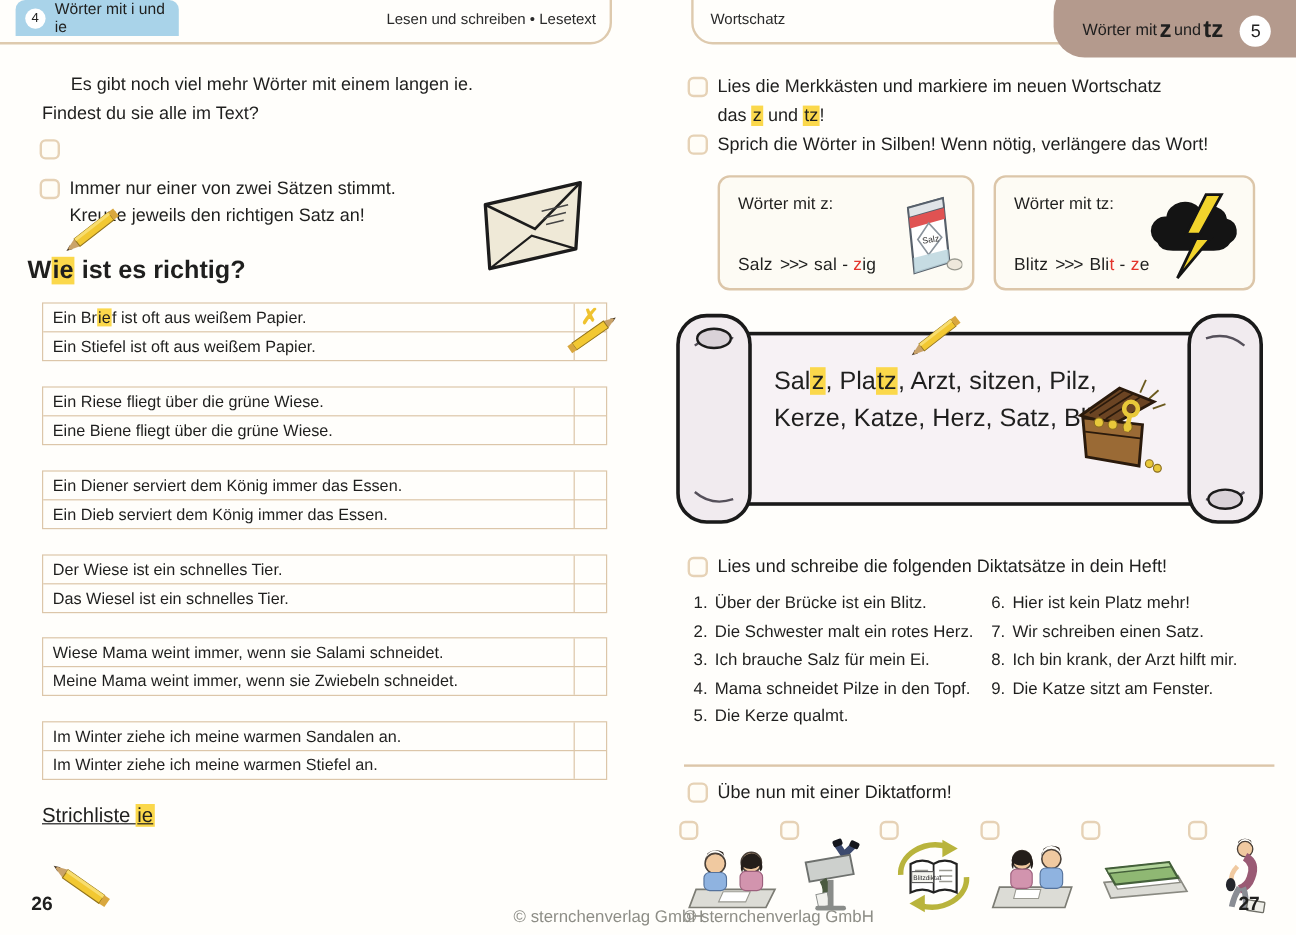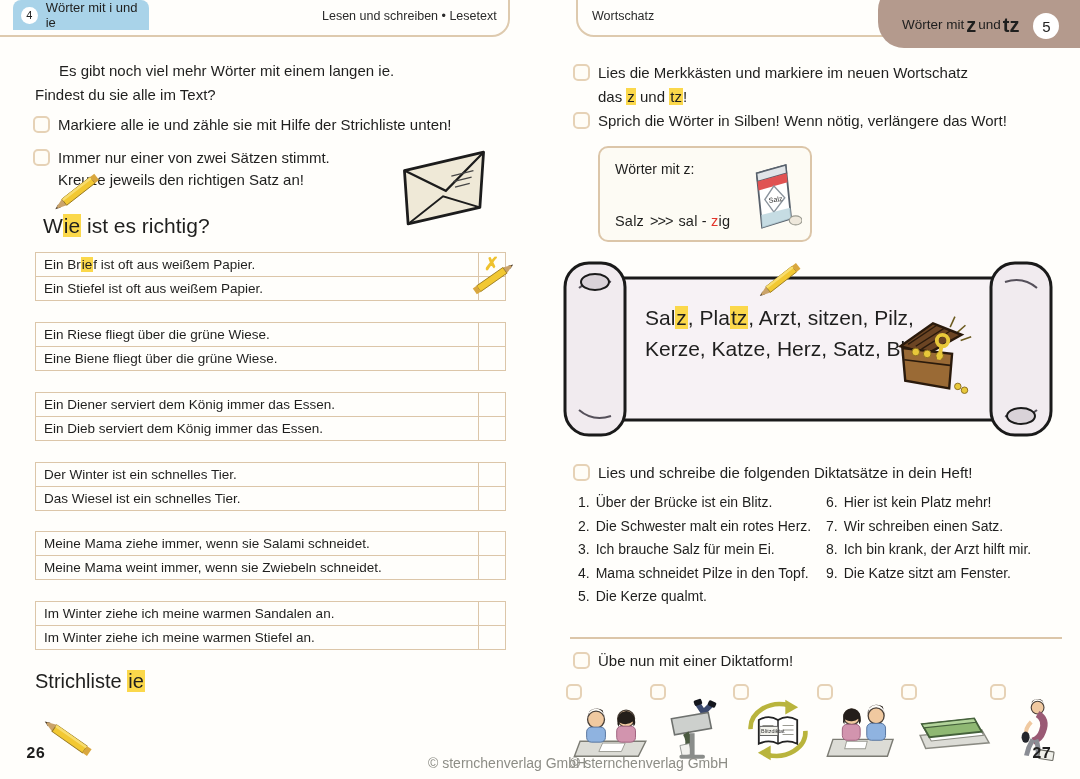--- a/index.html
+++ b/index.html
@@ -38,41 +38,41 @@
   .pcol{position:absolute;top:0;right:0;width:27px;height:100%;border-left:1.6px solid #dcc6a9;box-sizing:border-box;}
   .pcell{height:23px;position:relative;}
   .xmark{position:absolute;left:5px;top:1px;color:#efc22f;font-size:18px;font-weight:bold;line-height:20px;}
 
   .tallybox{position:absolute;left:35px;top:697px;width:471px;height:45px;border:2px solid #dcc6a9;border-radius:10px;box-sizing:border-box;background:#fffefb;}
   .tallybox .div{position:absolute;top:0;bottom:0;right:87px;border-left:1.6px solid #dcc6a9;}
   .anzahl{position:absolute;right:14px;top:5px;font-size:13px;color:#c3b297;}
   .tally{position:absolute;width:5px;height:33px;background:#f3cf3a;border:1px solid #cda52e;border-radius:2px;}
 
   .pencil{position:absolute;}
-  .heading{position:absolute;left:43px;top:214px;font-size:21px;font-weight:normal;}
+  .heading{position:absolute;left:23px;top:214px;font-size:21px;font-weight:bold;}
 
   
   .mk{position:absolute;top:146px;height:96px;border:2px solid #dcc6a9;border-radius:10px;background:#fdfbf4;box-sizing:border-box;padding:13px 0 16px 15px;}
   #mk1{left:598px;width:214px;}
   #mk2{left:828px;width:218px;}
   .mk .title{font-size:14px;}
   .mk .ex{margin-top:36px;font-size:14.5px;letter-spacing:.2px;}
   .arrow{letter-spacing:-1px;padding:0 6px;}
 
   .scrollwrap{position:absolute;left:557px;top:258px;width:502px;height:182px;}
   .scrollwords{position:absolute;left:88px;top:44px;width:312px;font-size:21px;line-height:31px;}
   .dict-item{display:flex;gap:6px;font-size:14px;line-height:23.5px;white-space:nowrap;}
   .dictcol{position:absolute;top:491px;}
   #dcol1{left:578px;}
   #dcol2{left:826px;}
   .divR{position:absolute;left:570px;top:637px;width:492px;border-top:2px solid #dcc6a9;}
   .dform{position:absolute;top:684px;width:90px;height:80px;}
   .dform .cbx{position:absolute;left:0;top:0;width:16px;height:16px;border:2px solid #e6d2b6;border-radius:5px;background:#fffdf7;box-sizing:border-box;}
   .dform svg{position:absolute;left:6px;top:14px;}
-  .pn{position:absolute;font-size:16px;font-weight:bold;font-family:Liberation Mono, monospace;}
+  .pn{position:absolute;font-size:16px;font-weight:bold;}
   .copyright{position:absolute;font-size:14px;color:#8d8d86;}
 </style>
 </head>
 <body>
 
 <div class="sheet">
 
   <div class="hdr-border" id="hdrL"></div>
   <div class="hdr-border" id="hdrR"></div>
 
@@ -88,21 +88,20 @@
     <span class="big">z</span>
     <span class="t"> und </span>
     <span class="big">tz</span>
     <span class="badge big5">5</span>
   </div>
 
   <div class="abs t15" style="left:35px;top:60px;margin-left:24px;">Es gibt noch viel mehr Wörter mit einem langen ie.</div>
   <div class="abs t15" style="left:35px;top:84px;">Findest du sie alle im Text?</div>
 
   <span class="cb" style="left:33px;top:116px;"></span>
-  <div class="abs t15" style="left:58px;top:114px;">Markiere alle ie und zähle sie mit Hilfe der Strichliste unten!</div>
 
   <span class="cb" style="left:33px;top:149px;"></span>
   <div class="abs t15" style="left:58px;top:147px;">Immer nur einer von zwei Sätzen stimmt.</div>
   <div class="abs t15" style="left:58px;top:169px;">Kreuze jeweils den richtigen Satz an!</div>
 
   <svg class="abs" style="left:398px;top:145px;" width="92" height="88" viewBox="0 0 100 92">
     <polygon points="7,26 93,6 89,66 11,84" fill="#efe9d7" stroke="#1c1c1c" stroke-width="3" stroke-linejoin="round"></polygon>
     <polyline points="7,26 52,48 93,6" fill="none" stroke="#1c1c1c" stroke-width="2.4"></polyline>
     <polyline points="11,84 49,54 89,66" fill="none" stroke="#1c1c1c" stroke-width="2"></polyline>
     <path d="M58,32 l24,-6 M60,38 l20,-5 M62,44 l16,-4" stroke="#454545" stroke-width="1.4"></path>
@@ -144,45 +143,45 @@
   </div>
   <div class="pair" style="top:392px;">
     <div class="prow first">Ein Diener serviert dem König immer das Essen.</div>
     <div class="prow">Ein Dieb serviert dem König immer das Essen.</div>
     <div class="pcol">
       <div class="pcell"></div>
       <div class="pcell"></div>
     </div>
   </div>
   <div class="pair" style="top:462px;">
-    <div class="prow first">Der Winter ist ein schnelles Tier.</div>
+    <div class="prow first">Der Wiese ist ein schnelles Tier.</div>
     <div class="prow">Das Wiesel ist ein schnelles Tier.</div>
     <div class="pcol">
       <div class="pcell"></div>
       <div class="pcell"></div>
     </div>
   </div>
   <div class="pair" style="top:531px;">
-    <div class="prow first">Meine Mama ziehe immer, wenn sie Salami schneidet.</div>
+    <div class="prow first">Wiese Mama weint immer, wenn sie Salami schneidet.</div>
     <div class="prow">Meine Mama weint immer, wenn sie Zwiebeln schneidet.</div>
     <div class="pcol">
       <div class="pcell"></div>
       <div class="pcell"></div>
     </div>
   </div>
   <div class="pair" style="top:601px;">
     <div class="prow first">Im Winter ziehe ich meine warmen Sandalen an.</div>
     <div class="prow">Im Winter ziehe ich meine warmen Stiefel an.</div>
     <div class="pcol">
       <div class="pcell"></div>
       <div class="pcell"></div>
     </div>
   </div>
 
-  <div class="abs" style="left:35px;top:670px;font-size:20px;"><span>Strichliste </span><span class="hl">ie</span></div>
+  <div class="abs" style="left:35px;top:670px;font-size:17px;text-decoration:underline;"><span>Strichliste </span><span class="hl">ie</span></div>
   <svg class="pencil" style="left:38px;top:730px;transform:rotate(35deg);" width="58" height="14" viewBox="0 0 64 14">
     <polygon points="2,7 8,4.6 8,9.4" fill="#4a3a26"></polygon>
     <polygon points="5,6 15,2.5 15,11.5 5,8" fill="#caa36a"></polygon>
     <rect x="15" y="2.5" width="41" height="9" fill="#f2c832" stroke="#93741c" stroke-width="1"></rect>
     <rect x="15" y="2.5" width="41" height="3" fill="#f8dd6e"></rect>
     <rect x="56" y="2.5" width="6" height="9" fill="#d9a73e"></rect>
   </svg>
 
   <div class="pn" style="left:26px;top:745px;">26</div>
   <div class="copyright" style="left:428px;top:755px;">© sternchenverlag GmbH</div>
@@ -201,20 +200,28 @@
       <polygon points="14,18 46,9 52,68 20,78" fill="#ffffff" stroke="#57606b" stroke-width="2"></polygon>
       <polygon points="14,18 46,9 47,18 15,27" fill="#e0e4e7" stroke="#57606b" stroke-width="1.5"></polygon>
       <polygon points="15,27 47,18 48,28 16,37" fill="#e05252"></polygon>
       <polygon points="33,32 45,45 33,61 23,47" fill="#ffffff" stroke="#8a939c" stroke-width="1.5"></polygon>
       <text x="27" y="50" font-size="8" fill="#333" transform="rotate(-9 33 47)">Salz</text>
       <polygon points="19,64 51,56 52,68 20,78" fill="#bcd6de" opacity="0.85"></polygon>
       <ellipse cx="57" cy="70" rx="7" ry="5" fill="#eee8dc" stroke="#9a9a90" stroke-width="1.2"></ellipse>
     </svg>
   </div>
 
+  <div class="mk" id="mk2">
+    <div class="title">Wörter mit tz:</div>
+    <div class="ex"><span>Blitz</span><span class="arrow">&gt;&gt;&gt;</span><span>Bli</span><span class="red">t</span><span> - </span><span class="red">z</span><span>e</span></div>
+    <svg class="abs" style="right:6px;top:10px;" width="88" height="78" viewBox="0 0 96 84">
+      <path d="M16,48 a13,13 0 0 1 8,-24 a17,15 0 0 1 31,-7 a15,13 0 0 1 24,9 a12,12 0 0 1 3,22 q-4,7 -15,7 h-37 q-12,0 -14,-7 z" fill="#141414"></path>
+      <polygon points="60,4 42,40 53,40 34,80 64,44 52,44 74,4" fill="#f2d42c" stroke="#141414" stroke-width="2.5"></polygon>
+    </svg>
+  </div>
 
   <div class="scrollwrap">
     <svg width="502" height="182" viewBox="0 0 502 182">
       <rect x="50" y="20" width="402" height="142" fill="#f7f2f5" stroke="#1a1a1a" stroke-width="3"></rect>
       <rect x="8" y="5" width="60" height="172" rx="24" fill="#f1ebef" stroke="#1a1a1a" stroke-width="3"></rect>
       <rect x="434" y="5" width="60" height="172" rx="24" fill="#f1ebef" stroke="#1a1a1a" stroke-width="3"></rect>
       <path d="M22,30 q14,-12 32,-6 M22,152 q14,12 32,6 M480,30 q-14,-12 -32,-6 M480,152 q-14,12 -32,6" fill="none" stroke="#55505a" stroke-width="2"></path>
       <ellipse cx="38" cy="24" rx="14" ry="8" fill="#d9d2d8" stroke="#1a1a1a" stroke-width="2"></ellipse>
       <ellipse cx="464" cy="158" rx="14" ry="8" fill="#d9d2d8" stroke="#1a1a1a" stroke-width="2"></ellipse>
     </svg>

